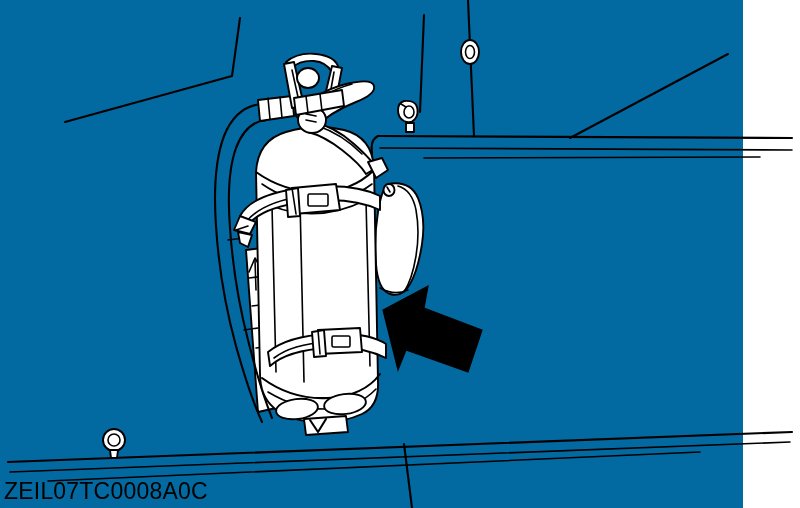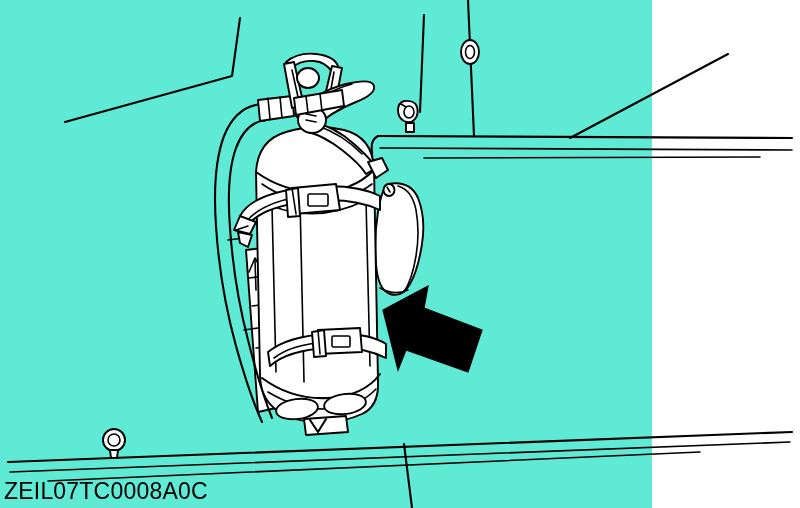--- a/index.html
+++ b/index.html
@@ -9,23 +9,23 @@
     background: #ffffff;
   }
   body {
     width: 800px;
     height: 508px;
     overflow: hidden;
     font-family: "Liberation Sans", sans-serif;
   }
   #figure-root {
     position: relative;
-    width: 652px;
+    width: 743px;
     height: 508px;
-    background: #5eead4;
+    background: #0369a1;
   }
   #line-art {
     position: absolute;
     top: 0;
     left: 0;
     width: 800px;
     height: 508px;
     display: block;
   }
   .stroke {

